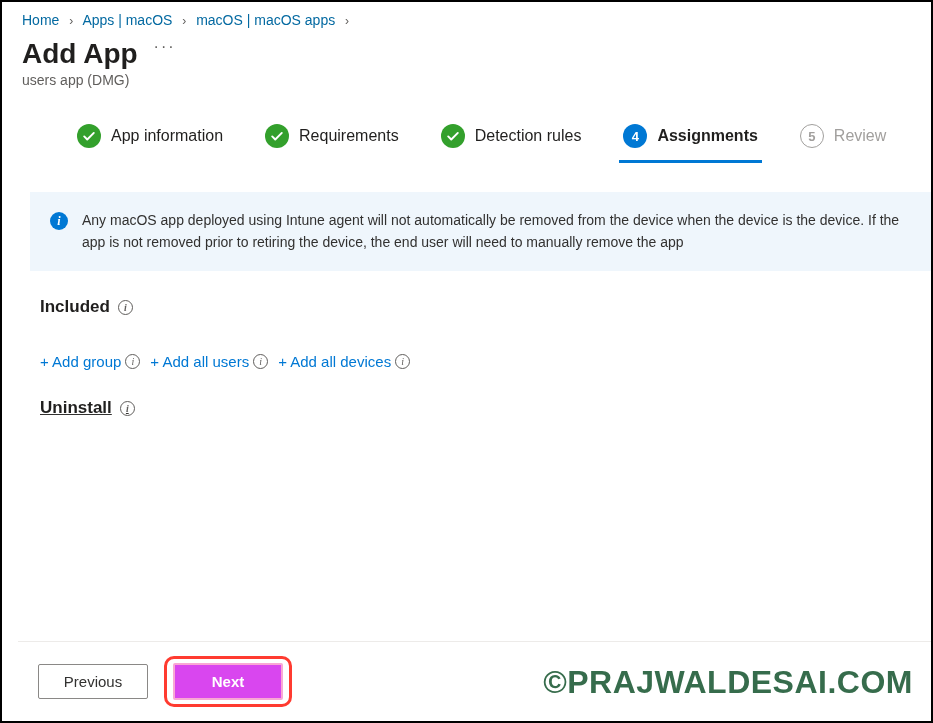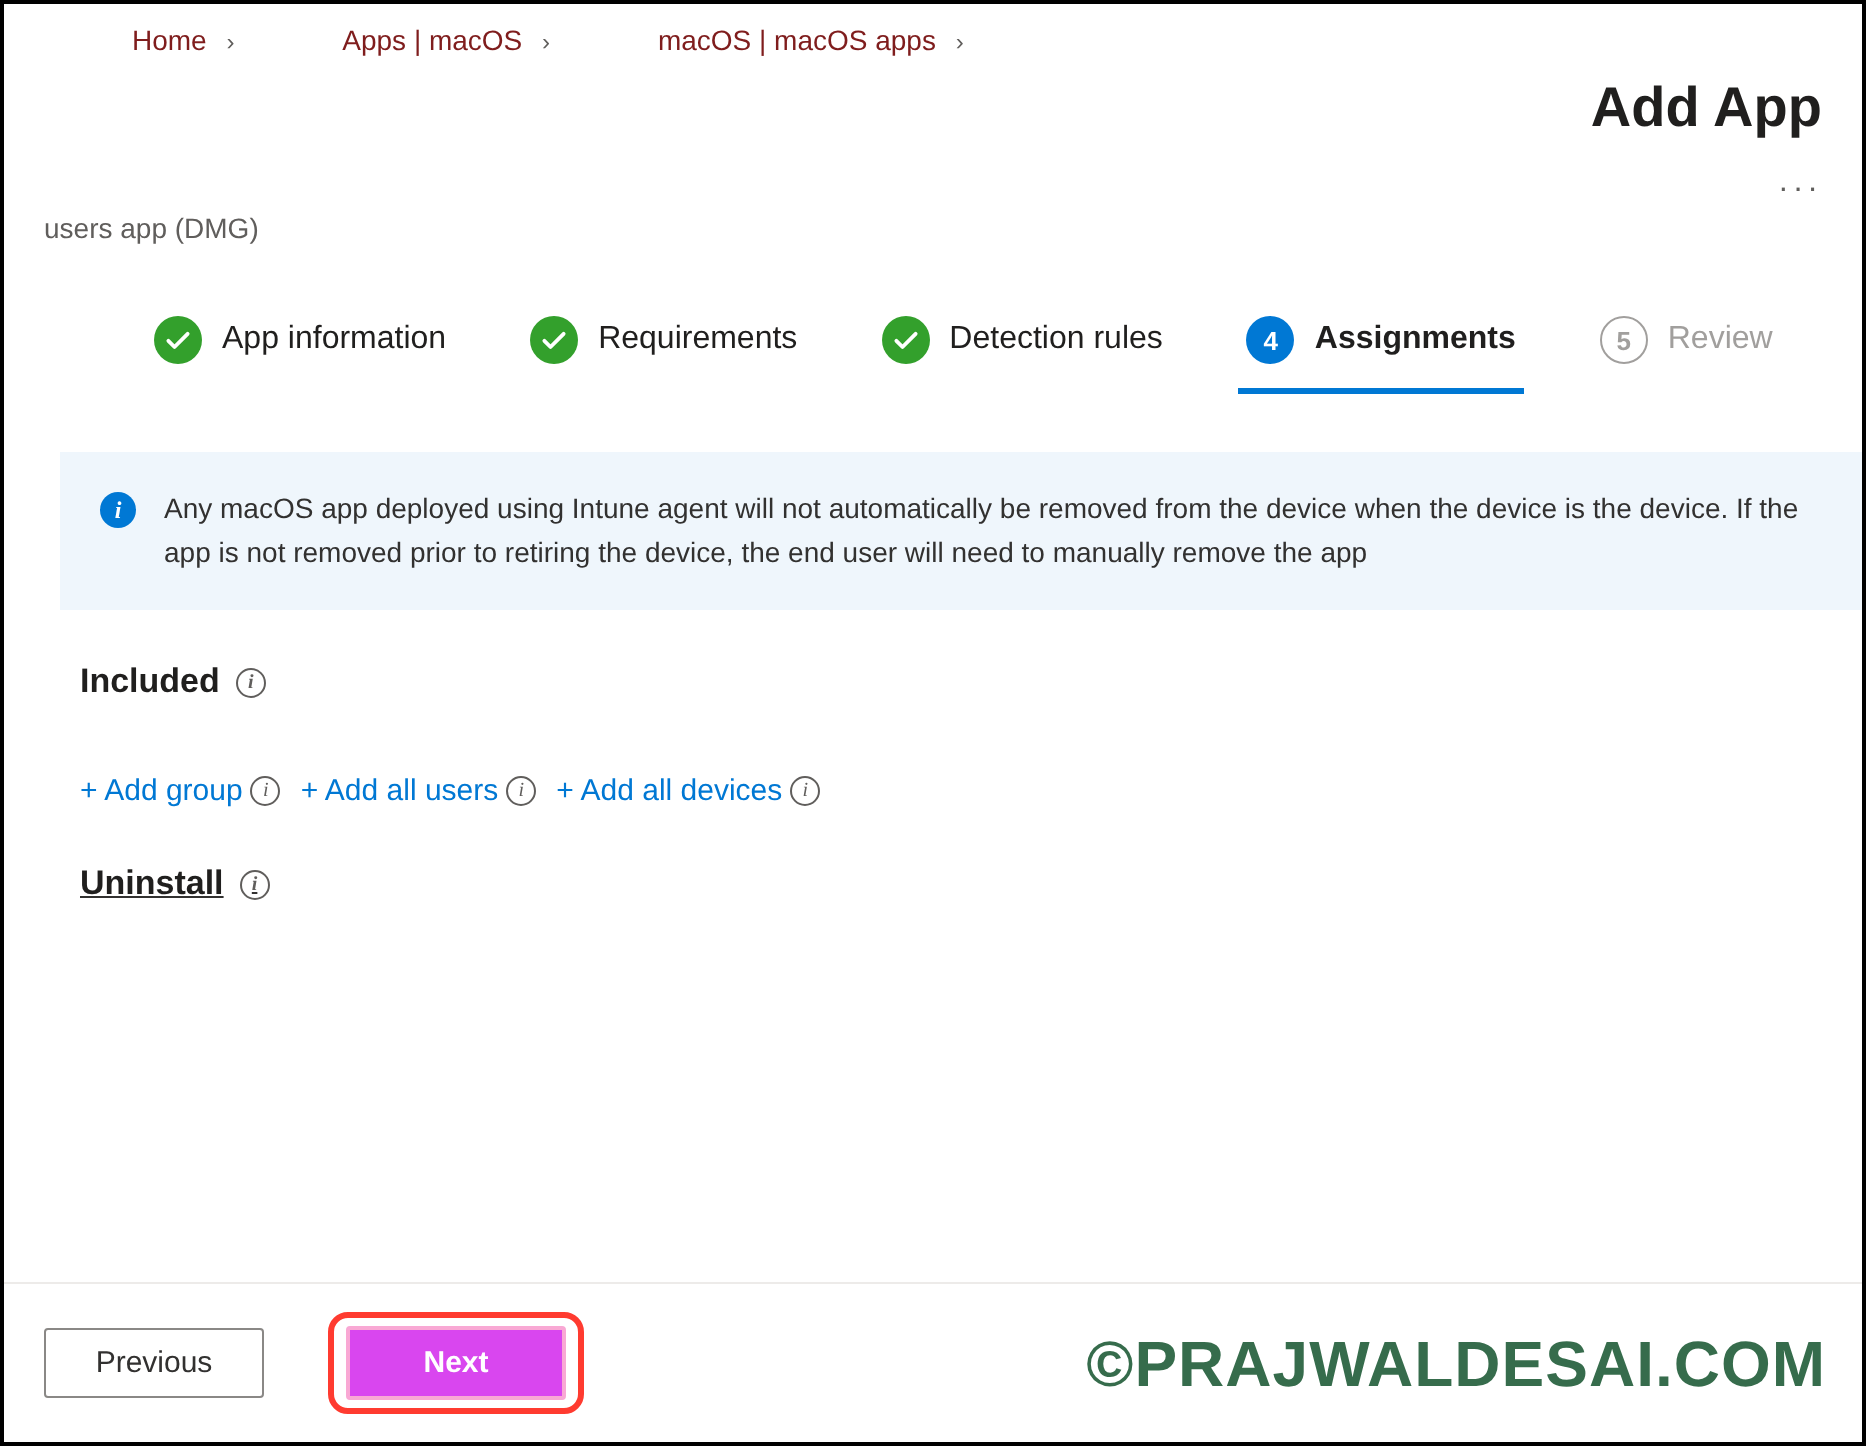--- a/index.html
+++ b/index.html
@@ -12,28 +12,27 @@
     width: 933px;
     height: 723px;
     overflow: hidden;
     position: relative;
   }
   .breadcrumb {
     padding: 10px 20px 6px 20px;
     font-size: 14px;
     color: #605e5c;
   }
-  .breadcrumb a { color: #7f1d1d; text-decoration: none; cursor: pointer; margin-left: 44px; }
+  .breadcrumb a { color: #0369a1; text-decoration: none; cursor: pointer; }
   .breadcrumb .sep { color: #605e5c; margin: 0 6px; font-size: 12px; }
   .title-row {
     padding: 4px 20px 2px 20px;
     display: flex;
-    align-items: flex-end;
+    align-items: flex-start;
     gap: 16px;
-    flex-direction: column;
   }
   .title-row h1 { font-size: 28px; font-weight: 600; color: #201f1e; }
   .more-icon { color: #605e5c; font-size: 16px; letter-spacing: 2px; cursor: pointer; }
   .subtitle { padding: 0 20px 26px 20px; color: #605e5c; font-size: 14px; }
 
   .stepper {
     display: flex;
     gap: 34px;
     padding: 0 28px;
     border-bottom: 1px solid transparent;
@@ -100,25 +99,25 @@
   .mode-cell { color: #0078d4; display: flex; align-items: center; gap: 8px; cursor: pointer; }
   .plus-circle {
     width: 20px; height: 20px; border: 1.8px solid #0078d4; border-radius: 50%;
     display: inline-flex; align-items: center; justify-content: center;
     color: #0078d4; font-size: 16px; line-height: 1;
   }
   .actions-row { display: flex; gap: 10px; align-items: center; padding: 14px 0 0 0; flex-wrap: wrap;}
   .link-action { color: #0078d4; cursor: pointer; font-size: 15px; display:flex; align-items:center; gap:4px;}
 
   .footer {
-    position: absolute; left: 0; right: 0; bottom: 0;
+    position: absolute; left: 16px; right: 0; bottom: 0;
     border-top: 1px solid #edebe9;
     background: #fff;
     padding: 14px 20px;
-    display: flex; gap: 32px; align-items: center;
+    display: flex; gap: 16px; align-items: center;
   }
   .btn {
     min-width: 110px; padding: 8px 18px; font-size: 15px;
     border-radius: 2px; cursor: pointer; text-align: center;
     font-family: inherit;
   }
   .btn-secondary { background: #fff; color: #323130; border: 1px solid #8a8886; }
   .btn-primary-wrap {
     border: 3px solid #ff3b30; border-radius: 10px; padding: 4px 6px;
     display: inline-block;

